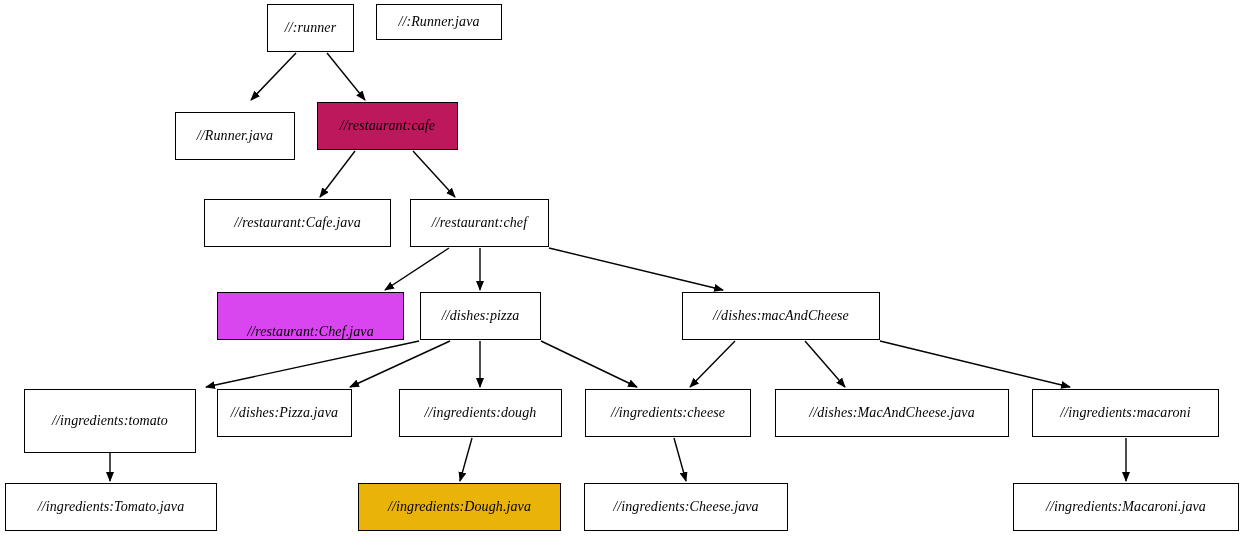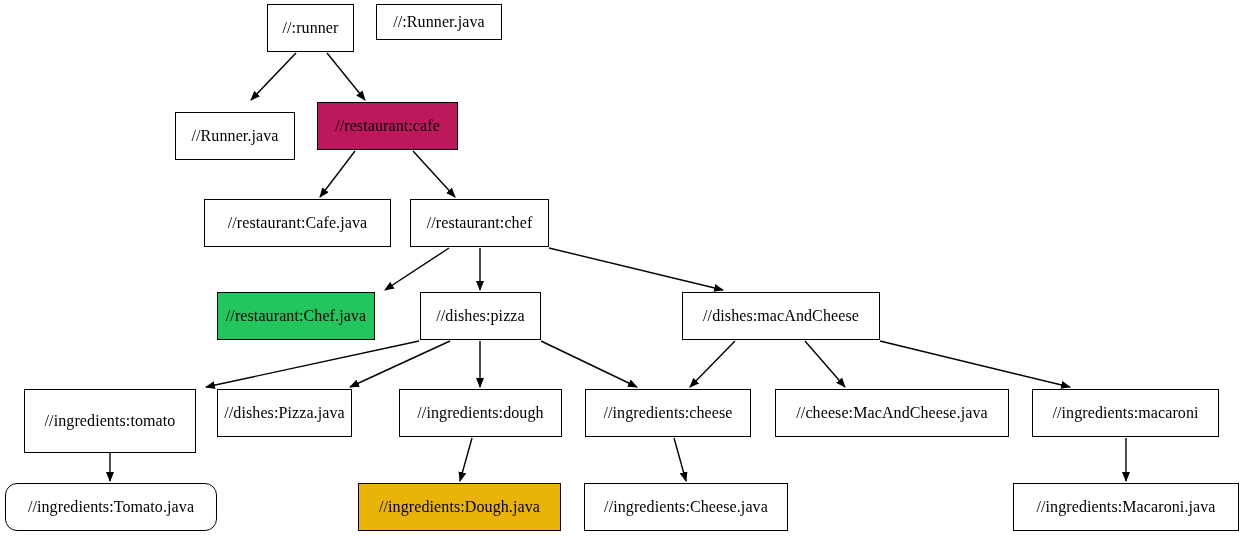--- a/index.html
+++ b/index.html
@@ -30,24 +30,25 @@
     box-sizing: border-box;
     border: 1px solid #000000;
     background: #ffffff;
     display: flex;
     align-items: center;
     justify-content: center;
     white-space: nowrap;
   }
   .graph-node .node-label {
     font-family: "Liberation Serif", "DejaVu Serif", serif;
-    font-size: 16px;
+    font-size: 14px;
     line-height: 1;
     color: #000000;
     letter-spacing: 0.1px;
+    font-style: italic;
   }
 </style>
 </head>
 <body>
 
 <div id="graph-canvas">
 
   <svg id="edge-layer" viewBox="0 0 1242 539" width="1242" height="539" xmlns="http://www.w3.org/2000/svg">
     <defs>
       <marker id="arrowhead" markerWidth="10" markerHeight="8" refX="9" refY="4" orient="auto" markerUnits="userSpaceOnUse">
@@ -88,21 +89,21 @@
       </div>
       <div class="graph-node" style="left: 317px; top: 102px; width: 141px; height: 48px; border-color: rgb(0, 0, 0); background: #be185d;">
         <span class="node-label">//restaurant:cafe</span>
       </div>
       <div class="graph-node" style="left: 204px; top: 199px; width: 187px; height: 48px; border-color: rgb(0, 0, 0); background: rgb(255, 255, 255);">
         <span class="node-label">//restaurant:Cafe.java</span>
       </div>
       <div class="graph-node" style="left: 410px; top: 199px; width: 139px; height: 48px; border-color: rgb(0, 0, 0); background: rgb(255, 255, 255);">
         <span class="node-label">//restaurant:chef</span>
       </div>
-      <div class="graph-node" style="left: 217px; top: 292px; width: 158px; height: 48px; border-color: rgb(0, 0, 0); background: #22c55e;">
+      <div class="graph-node" style="left: 217px; top: 292px; width: 187px; height: 48px; border-color: rgb(0, 0, 0); background: #d946ef; align-items: flex-end;">
         <span class="node-label">//restaurant:Chef.java</span>
       </div>
       <div class="graph-node" style="left: 420px; top: 292px; width: 121px; height: 48px; border-color: rgb(0, 0, 0); background: rgb(255, 255, 255);">
         <span class="node-label">//dishes:pizza</span>
       </div>
       <div class="graph-node" style="left: 682px; top: 292px; width: 198px; height: 48px; border-color: rgb(0, 0, 0); background: rgb(255, 255, 255);">
         <span class="node-label">//dishes:macAndCheese</span>
       </div>
       <div class="graph-node" style="left: 24px; top: 389px; width: 172px; height: 64px; border-color: rgb(0, 0, 0); background: rgb(255, 255, 255);">
         <span class="node-label">//ingredients:tomato</span>
@@ -110,26 +111,26 @@
       <div class="graph-node" style="left: 217px; top: 389px; width: 135px; height: 48px; border-color: rgb(0, 0, 0); background: rgb(255, 255, 255);">
         <span class="node-label">//dishes:Pizza.java</span>
       </div>
       <div class="graph-node" style="left: 399px; top: 389px; width: 163px; height: 48px; border-color: rgb(0, 0, 0); background: rgb(255, 255, 255);">
         <span class="node-label">//ingredients:dough</span>
       </div>
       <div class="graph-node" style="left: 585px; top: 389px; width: 166px; height: 48px; border-color: rgb(0, 0, 0); background: rgb(255, 255, 255);">
         <span class="node-label">//ingredients:cheese</span>
       </div>
       <div class="graph-node" style="left: 775px; top: 389px; width: 234px; height: 48px; border-color: rgb(0, 0, 0); background: rgb(255, 255, 255);">
-        <span class="node-label">//cheese:MacAndCheese.java</span>
+        <span class="node-label">//dishes:MacAndCheese.java</span>
       </div>
       <div class="graph-node" style="left: 1032px; top: 389px; width: 187px; height: 48px; border-color: rgb(0, 0, 0); background: rgb(255, 255, 255);">
         <span class="node-label">//ingredients:macaroni</span>
       </div>
-      <div class="graph-node" style="left: 5px; top: 483px; width: 212px; height: 48px; border-color: rgb(0, 0, 0); background: rgb(255, 255, 255); border-radius: 12px;">
+      <div class="graph-node" style="left: 5px; top: 483px; width: 212px; height: 48px; border-color: rgb(0, 0, 0); background: rgb(255, 255, 255);">
         <span class="node-label">//ingredients:Tomato.java</span>
       </div>
       <div class="graph-node" style="left: 358px; top: 483px; width: 203px; height: 48px; border-color: rgb(0, 0, 0); background: #eab308;">
         <span class="node-label">//ingredients:Dough.java</span>
       </div>
       <div class="graph-node" style="left: 584px; top: 483px; width: 204px; height: 48px; border-color: rgb(0, 0, 0); background: rgb(255, 255, 255);">
         <span class="node-label">//ingredients:Cheese.java</span>
       </div>
       <div class="graph-node" style="left: 1013px; top: 483px; width: 226px; height: 48px; border-color: rgb(0, 0, 0); background: rgb(255, 255, 255);">
         <span class="node-label">//ingredients:Macaroni.java</span>

